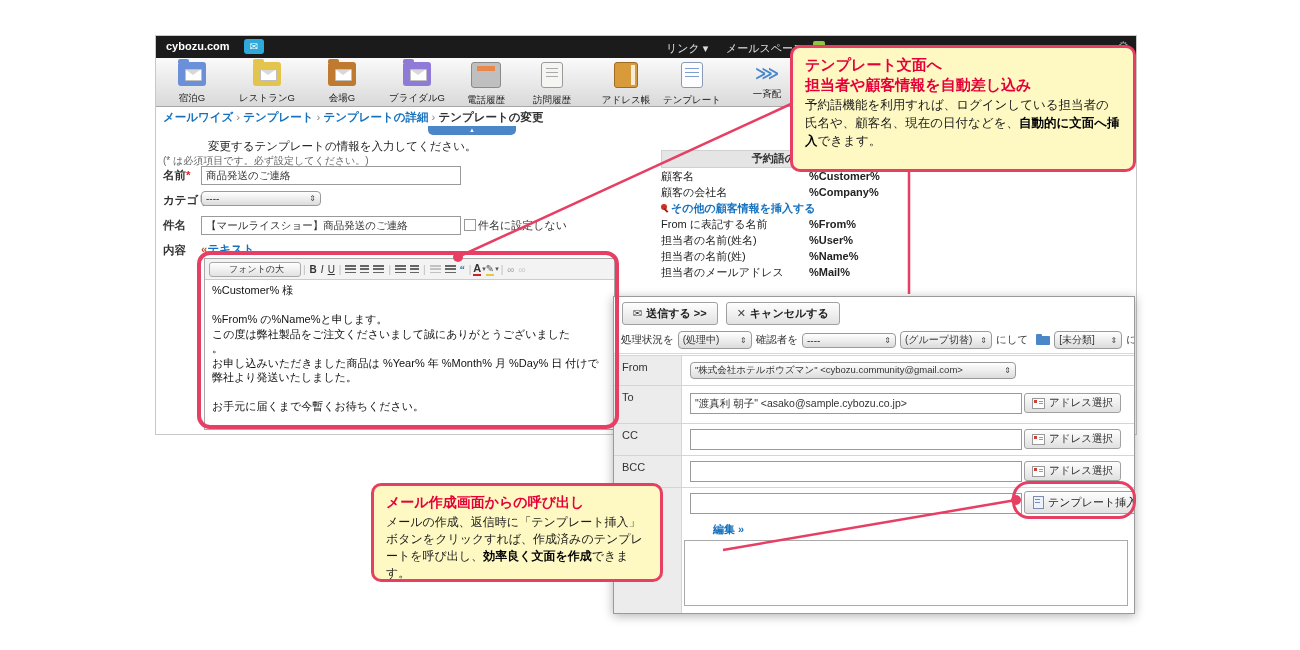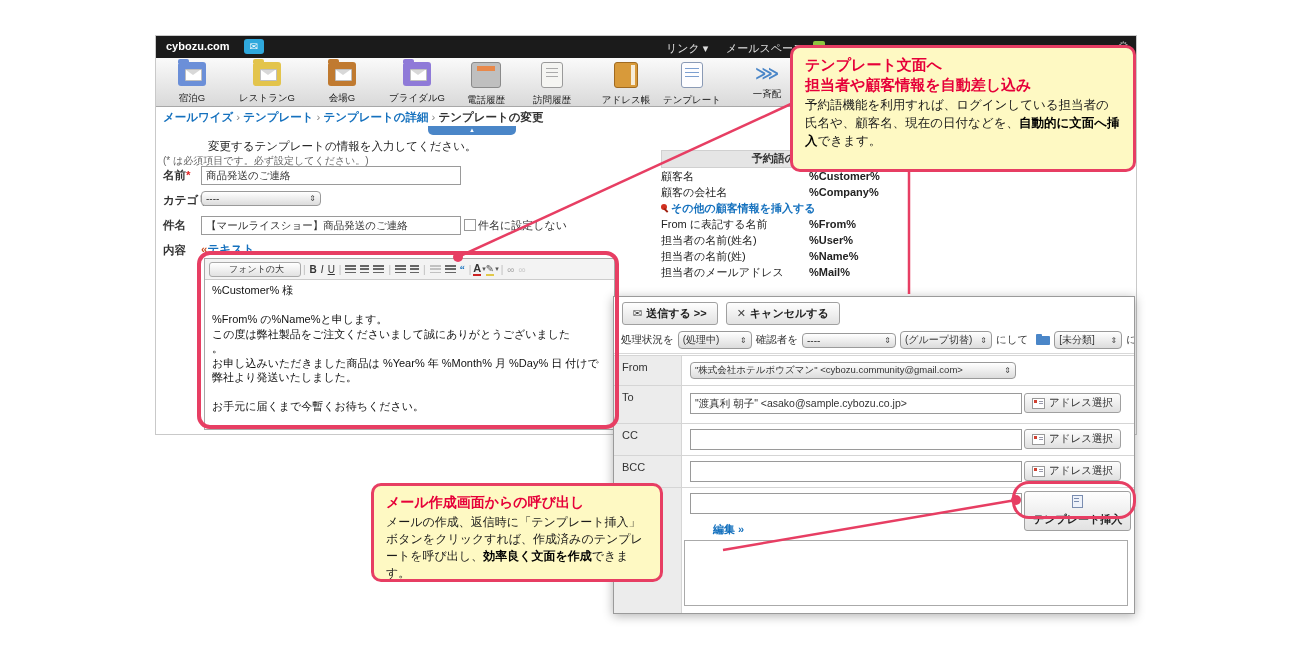--- a/index.html
+++ b/index.html
@@ -350,21 +350,21 @@
       <div class="tx-input" style="left:76px;top:5px;width:322px;height:19px;"></div>
       <span class="addr-btn" style="top:5px;">
           <span class="card-ic"></span>
           <span>アドレス選択</span>
         </span>
     </div>
 
     <div class="c-row" style="top:190px;height:30px;">
       <div class="c-label"></div>
       <div class="tx-input" style="left:76px;top:5px;width:322px;height:19px;"></div>
-      <span class="btn" style="position:absolute;left:410px;top:3px;padding:3px 8px;font-weight:bold;flex-direction:column;">
+      <span class="btn" style="position:absolute;left:410px;top:3px;padding:3px 8px;font-weight:normal;">
           <span class="doc-ic"></span>
           <span>テンプレート挿入</span>
         </span>
     </div>
 
     <div class="c-row" style="top:220px;height:20px;border-top:none;">
       <div class="c-label" style="background:#ececec;"></div>
       <span class="edit-link" style="left:99px;top:5px;">編集 »</span>
     </div>
 

